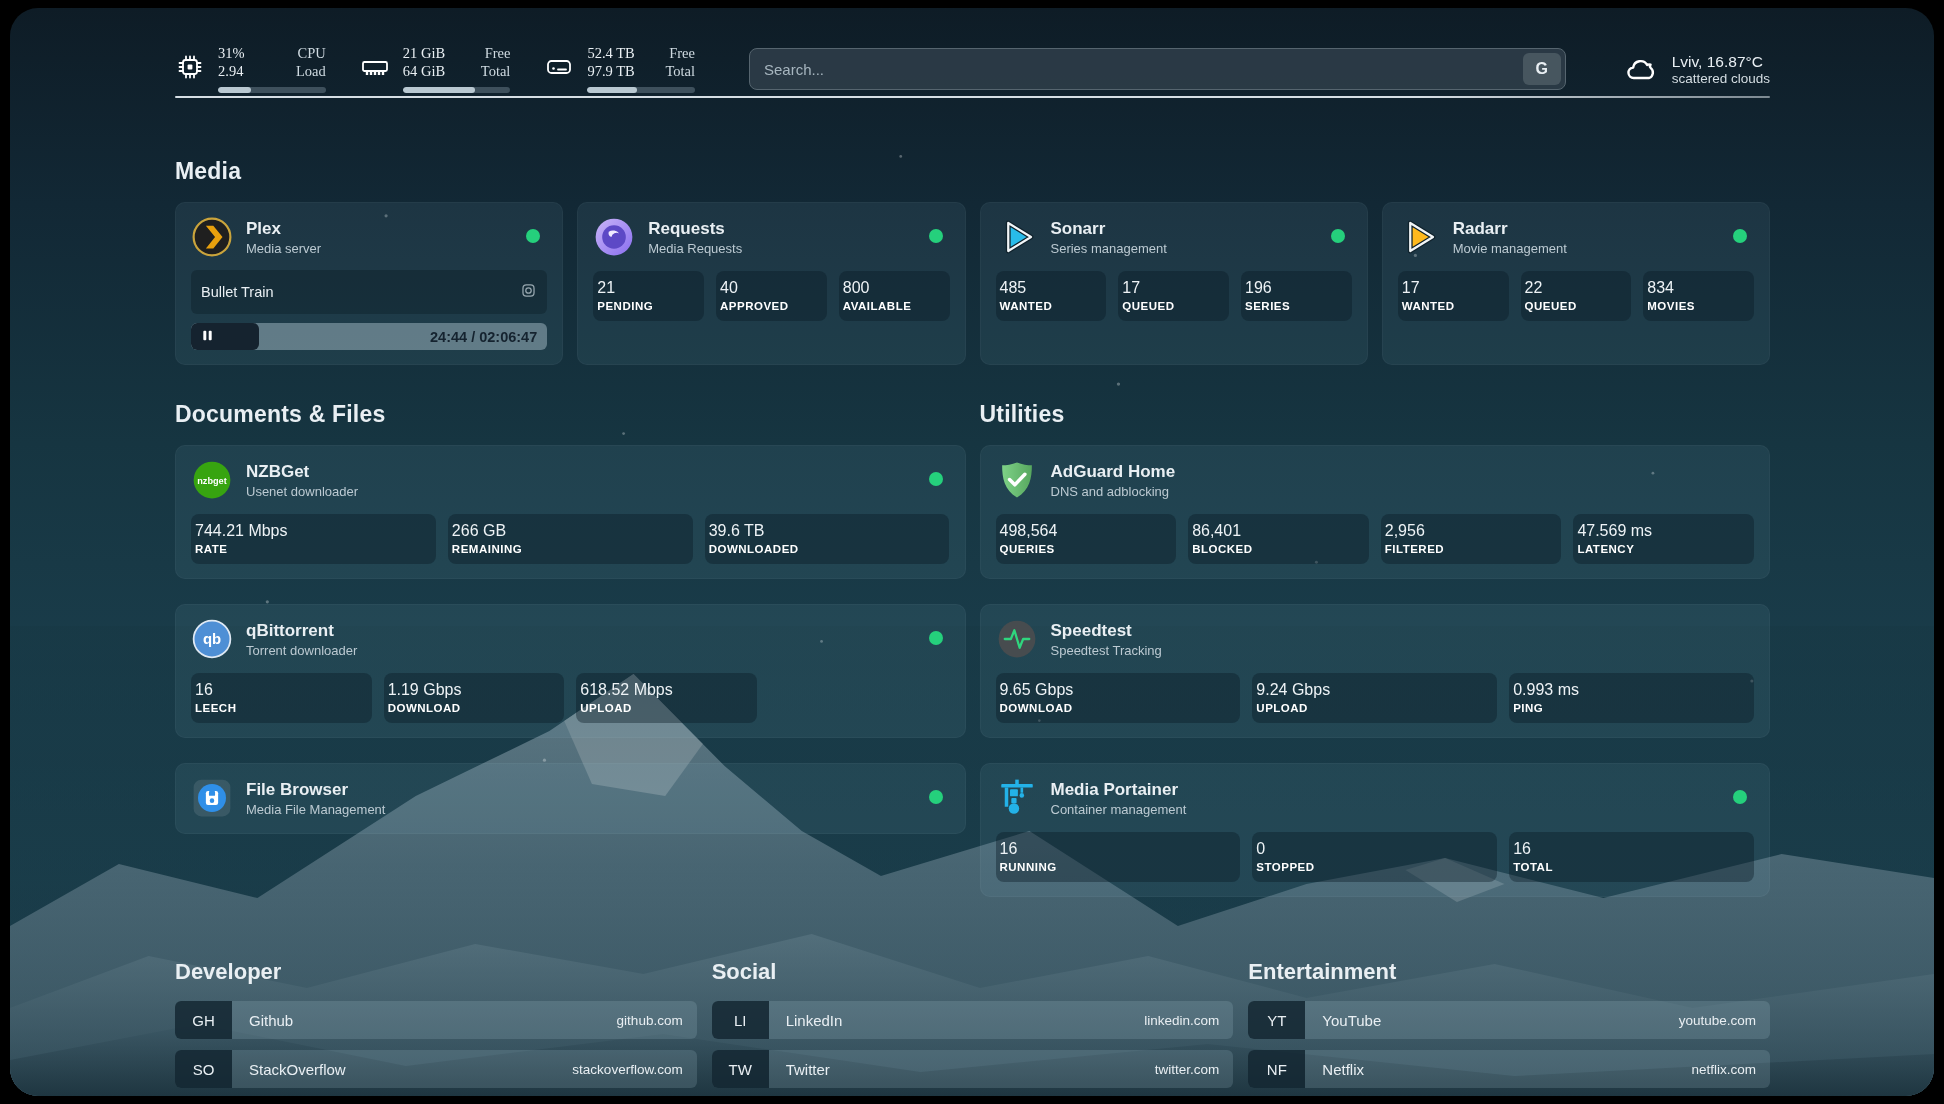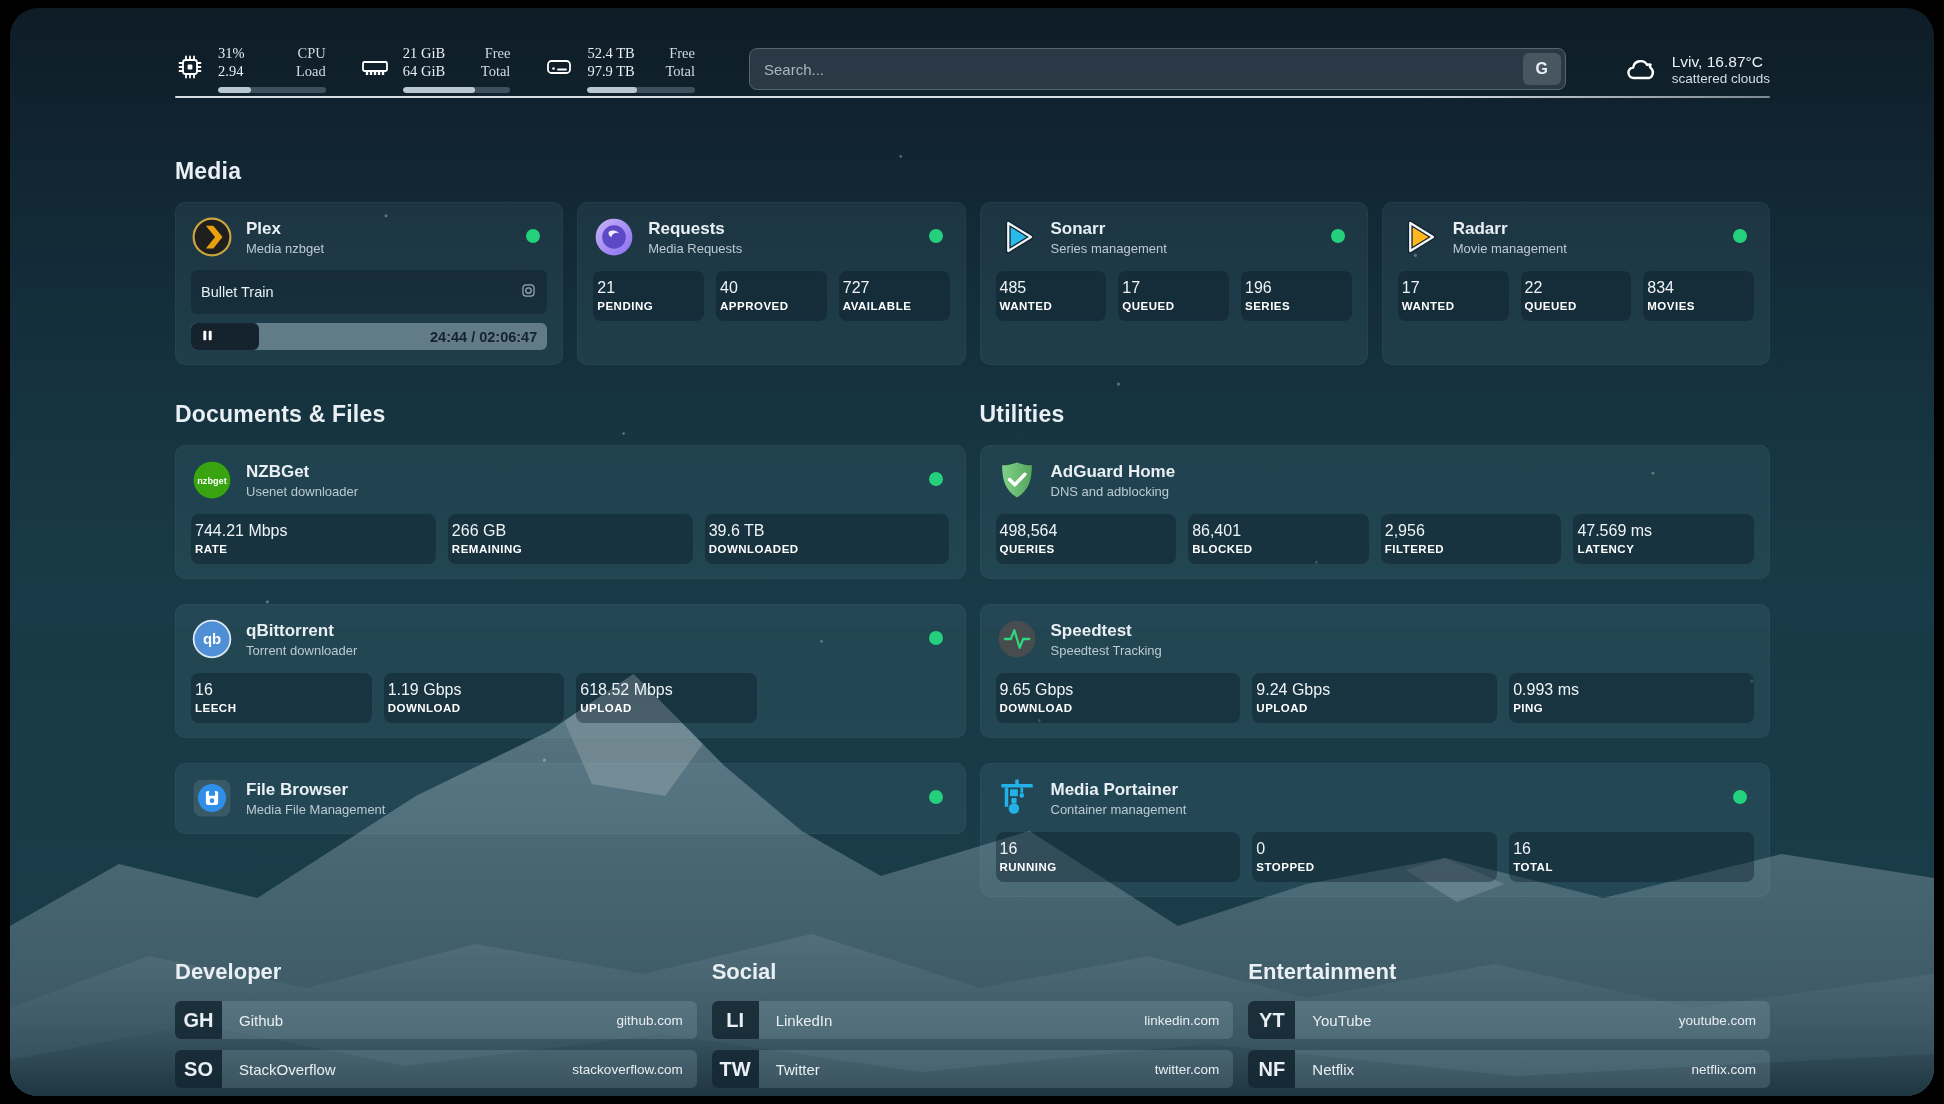--- a/index.html
+++ b/index.html
@@ -70,22 +70,22 @@
   .np-fill { position:absolute; left:0; top:0; bottom:0; border-radius:6px; background:#15232f; display:flex; align-items:center; padding-left:10px; }
   .np-fill svg { width:13px; height:13px; }
   .np-time { position:absolute; right:10px; top:0; bottom:0; display:flex; align-items:center;
     color:#15232f; font-weight:700; font-size:14.5px; }
 
   
   .bookmarks { display:grid; grid-template-columns:1fr 1fr 1fr; gap:15px; margin-top:62px; padding-bottom:46px; }
   .bm-group h2 { font-size:22px; margin-bottom:16px; }
   .bm-row { display:flex; align-items:stretch; height:38px; border-radius:6px; overflow:hidden;
     background:rgba(185,212,226,0.17); margin-bottom:11px; cursor:pointer; }
-  .bm-abbr { width:47px; flex:none; background:rgba(13,31,43,0.80); display:flex; align-items:center; justify-content:center;
-    font-size:20px; font-weight:700; }
+  .bm-abbr { width:57px; flex:none; background:rgba(13,31,43,0.80); display:flex; align-items:center; justify-content:center;
+    font-size:15px; font-weight:400; }
   .bm-name { flex:1; display:flex; align-items:center; padding-left:17px; font-size:15px; }
   .bm-url { display:flex; align-items:center; padding-right:14px; font-size:13.5px; color:#e8eef2; }
 </style>
 </head>
 <body>
 
 <div class="screen">
 
   <svg class="bg-mountains" viewBox="0 0 1944 470" preserveAspectRatio="none">
     <defs>
@@ -222,21 +222,21 @@
       <h2 class="sec">Media</h2>
       <div class="media-grid" id="media-grid">
           <div class="card">
             <div class="card-head">
        <span class="app-icon"><svg viewBox="0 0 48 48">
                   <circle cx="24" cy="24" r="21" fill="#1f1f1f" stroke="#caa43c" stroke-width="2.5"></circle>
                   <path d="M17 11h8.5L36 24 25.5 37H17l10.5-13z" fill="#e8a00d"></path>
                 </svg></span>
        <div class="app-titles">
          <div class="t">Plex</div>
-         <div class="d">Media nzbget</div>
+         <div class="d">Media server</div>
        </div>
      </div>
             <span class="status-dot"></span>
             <div class="np-title">
        <span>Bullet Train</span>
        <span><svg viewBox="0 0 20 20" fill="none" stroke="#c2cfd6" stroke-width="1.5">
                   <rect x="3.5" y="3.5" width="13" height="13" rx="4"></rect>
                   <circle cx="10" cy="10" r="3.2"></circle>
                 </svg></span>
      </div>
@@ -272,21 +272,21 @@
             <div class="stats" style="grid-template-columns:repeat(3,1fr)">
               <div class="stat">
            <div class="sv">21</div>
            <div class="sl">PENDING</div>
          </div>
               <div class="stat">
            <div class="sv">40</div>
            <div class="sl">APPROVED</div>
          </div>
               <div class="stat">
-           <div class="sv">727</div>
+           <div class="sv">800</div>
            <div class="sl">AVAILABLE</div>
          </div>
             </div>
           </div>
           <div class="card">
             <div class="card-head">
        <span class="app-icon"><svg viewBox="0 0 48 48">
                   <path d="M14 8 40 24 14 40z" fill="#28bbe9" stroke="#10222c" stroke-width="5.5" stroke-linejoin="round"></path>
                   <path d="M14 8 40 24 14 40z" fill="none" stroke="#f2f6f8" stroke-width="2.6" stroke-linejoin="round"></path>
                 </svg></span>

